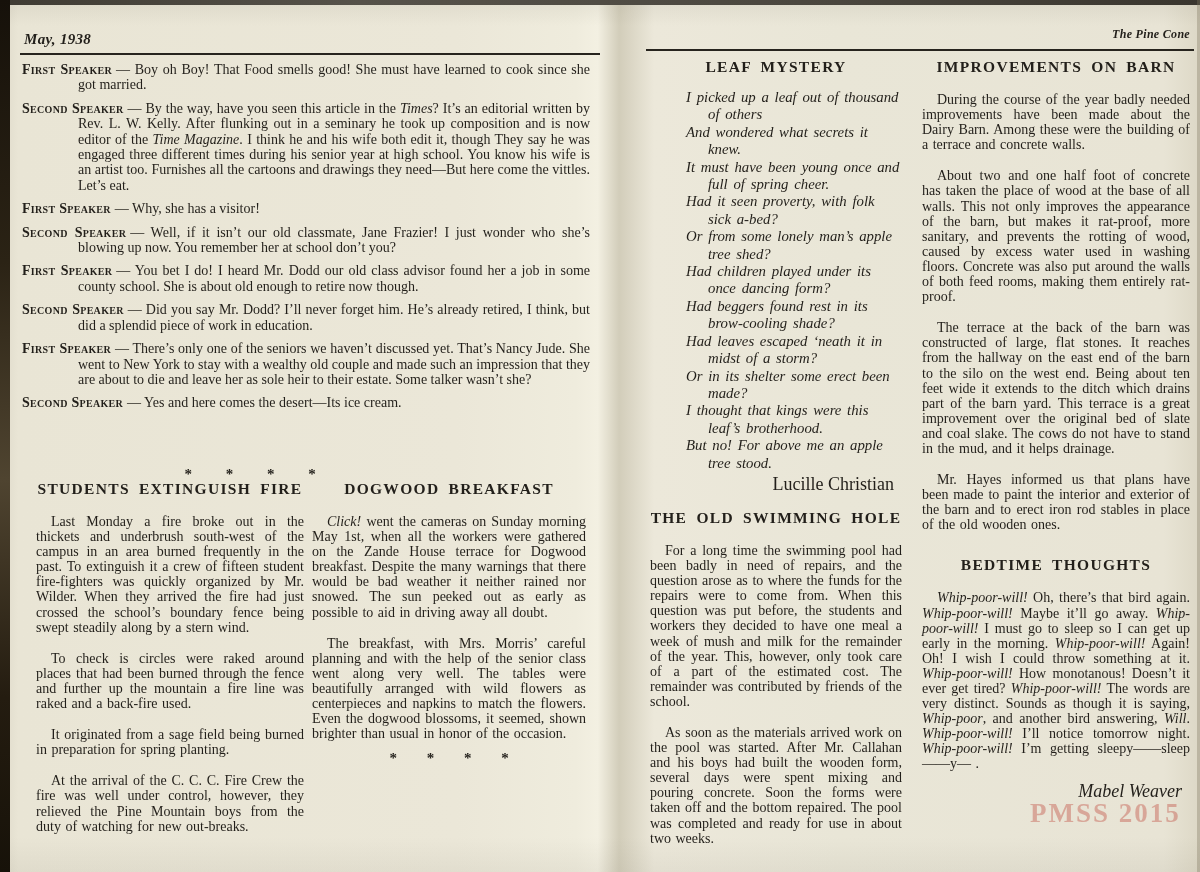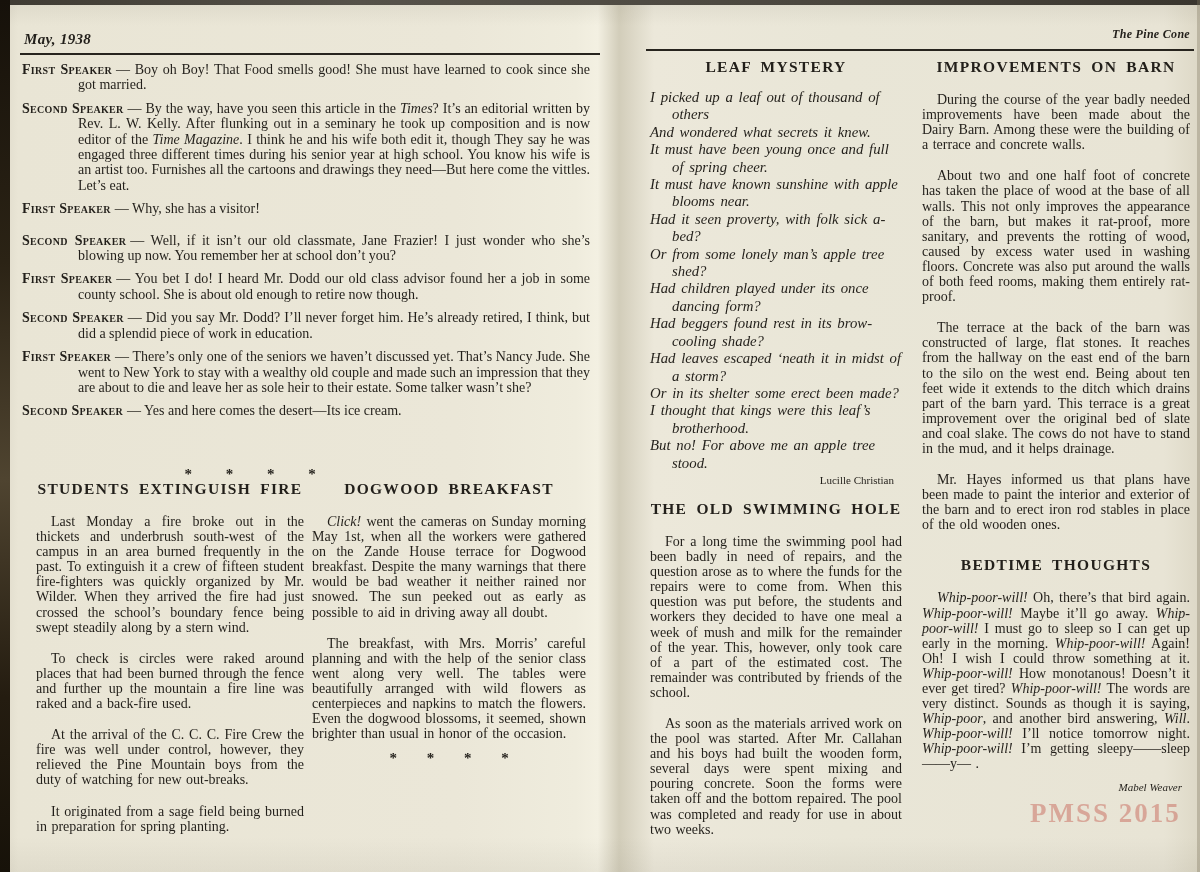--- a/index.html
+++ b/index.html
@@ -21,40 +21,40 @@
     background:linear-gradient(90deg,#3f3b33,#56524a 30%,#4a463e 70%,#3a362f);}
   .right-edge{position:absolute;top:0;bottom:0;right:0;width:3px;background:rgba(125,117,95,0.35);}
 
   .hdr-left{position:absolute;top:31px;left:24px;font-style:italic;font-weight:bold;font-size:15px;letter-spacing:.3px;}
   .rule-left{position:absolute;top:53px;left:20px;width:580px;height:2px;background:#27241e;}
   .hdr-right{position:absolute;top:27px;right:10px;width:290px;text-align:right;font-style:italic;font-weight:bold;font-size:12px;letter-spacing:.3px;}
   .rule-right{position:absolute;top:49px;left:646px;width:548px;height:2px;background:#27241e;}
 
   .dialogue{position:absolute;top:62px;left:22px;width:568px;font-size:14px;line-height:15.4px;}
   .dlg{margin:0 0 8px 0;padding-left:56px;text-indent:-56px;text-align:justify;}
-  .dlg.tight{margin-bottom:16px;}
+  .dlg.tight{margin-bottom:8px;}
   .speaker{font-variant:small-caps;font-weight:bold;letter-spacing:.3px;}
   .dlg-text{margin-left:4px;}
 
   .sep{font-weight:bold;font-size:15px;}
   .sep-left{position:absolute;top:451px;left:20px;width:460px;text-align:center;word-spacing:30px;}
   .sep-inline{text-align:center;word-spacing:26px;margin:3px 0 0 0;}
 
   .col{position:absolute;top:480px;}
   .col-fire{left:36px;width:268px;}
   .col-dog{left:312px;width:274px;}
   .colm{position:absolute;top:58px;left:650px;width:252px;}
   .colr{position:absolute;top:58px;left:922px;width:268px;}
 
   .title{font-size:15.5px;font-weight:bold;text-align:center;letter-spacing:1.3px;word-spacing:4px;margin:0 0 13px 0;}
   .art{font-size:14px;line-height:15.1px;text-align:justify;text-indent:15px;margin:16px 0 9px 0;word-spacing:1px;}
 
   .poem{font-style:italic;font-size:14.8px;line-height:17.4px;word-spacing:2px;}
-  .poem-line{padding-left:22px;text-indent:-22px;}
-  .author{text-align:right;font-size:11px;margin:2px 8px 0 0;}
+  .poem-line{padding-left:22px;text-indent:-22px;margin-left:36px;}
+  .author{text-align:right;font-size:18px;margin:2px 8px 0 0;}
   .author-it{font-style:italic;}
   .swim-title{margin-top:14px;}
   .bed-title{margin-top:24px;}
 
   .watermark{position:absolute;left:1030px;top:798px;font-size:27px;font-weight:bold;
     letter-spacing:2px;color:rgba(193,80,70,0.42);pointer-events:none;}
 </style>
 </head>
 <body>
 
@@ -78,38 +78,37 @@
   <p class="dlg"><span class="speaker">First Speaker</span><span class="dlg-text">— There’s only one of the seniors we haven’t discussed yet. That’s Nancy Jude.  She went to New York to stay with a wealthy old couple and made such an impression that they are about to die and leave her as sole heir to their estate.  Some talker wasn’t she?</span></p>
   <p class="dlg"><span class="speaker">Second Speaker</span><span class="dlg-text">— Yes and here comes the desert—Its ice cream.</span></p>
 </div>
 
 <p class="sep sep-left">* * * *</p>
 
 <div class="col col-fire">
   <h3 class="title">STUDENTS EXTINGUISH FIRE</h3>
   <p class="art">Last Monday a fire broke out in the thickets and underbrush south-west of the campus in an area burned frequently in the past.  To extinguish it a crew of fifteen student fire-fighters was quickly organized by Mr. Wilder.  When they arrived the fire had just crossed the school’s boundary fence being swept steadily along by a stern wind.</p>
   <p class="art">To check is circles were raked around places that had been burned through the fence and further up the mountain a fire line was raked and a back-fire used.</p>
+  <p class="art">It originated from a sage field being burned in preparation for spring planting.</p>
   <p class="art">At the arrival of the C. C. C. Fire Crew the fire was well under control, however, they relieved the Pine Mountain boys from the duty of watching for new out-breaks.</p>
-  <p class="art">It originated from a sage field being burned in preparation for spring planting.</p>
 </div>
 
 <div class="col col-dog">
   <h3 class="title">DOGWOOD BREAKFAST</h3>
   <p class="art"><i>Click!</i> went the cameras on Sunday morning May 1st, when all the workers were gathered on the Zande House terrace for Dogwood breakfast. Despite the many warnings that there would be bad weather it neither rained nor snowed. The sun peeked out as early as possible to aid in driving away all doubt.</p>
   <p class="art">The breakfast, with Mrs. Morris’ careful planning and with the help of the senior class went along very well. The tables were beautifully arranged with wild flowers as centerpieces and napkins to match the flowers.  Even the dogwood blossoms, it seemed, shown brighter than usual in honor of the occasion.</p>
   <p class="sep sep-inline">* * * *</p>
 </div>
 
 <div class="colm">
   <h3 class="title">LEAF MYSTERY</h3>
   <div class="poem">
     <div class="poem-line">I picked up a leaf out of thousand of others</div>
     <div class="poem-line">And wondered what secrets it knew.</div>
     <div class="poem-line">It must have been young once and full of spring cheer.</div>
-    <div class="poem-line">It must have known sunshine with apple blooms near.</div>
     <div class="poem-line">Had it seen proverty, with folk sick a-bed?</div>
     <div class="poem-line">Or from some lonely man’s apple tree shed?</div>
     <div class="poem-line">Had children played under its once dancing form?</div>
     <div class="poem-line">Had beggers found rest in its brow-cooling shade?</div>
     <div class="poem-line">Had leaves escaped ‘neath it in midst of a storm?</div>
     <div class="poem-line">Or in its shelter some erect been made?</div>
     <div class="poem-line">I thought that kings were this leaf’s brotherhood.</div>
     <div class="poem-line">But no! For above me an apple tree stood.</div>
   </div>
   <div class="author">Lucille Christian</div>

